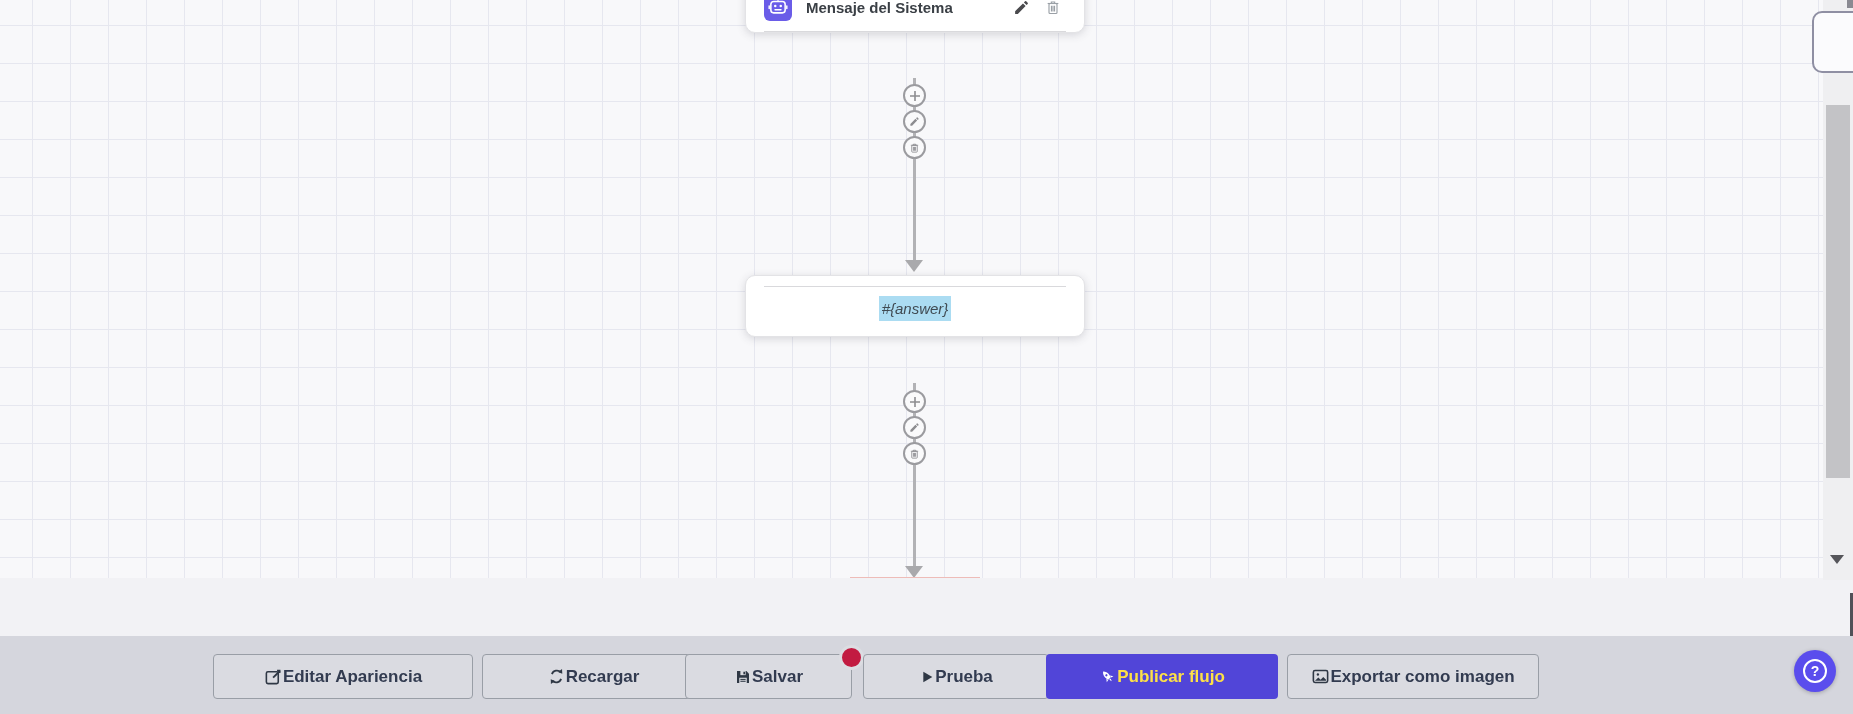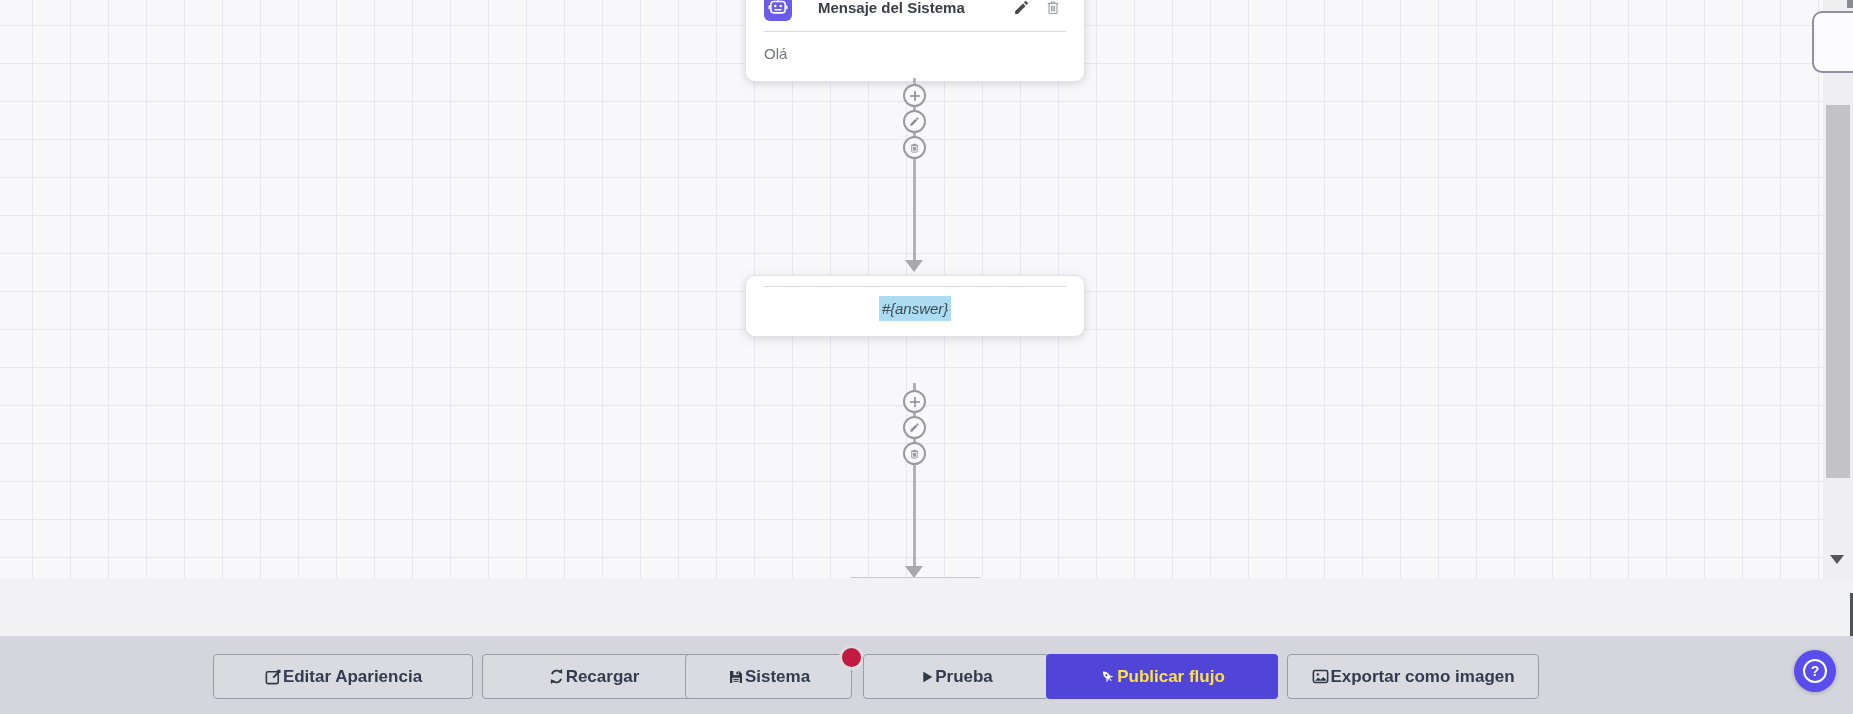--- a/index.html
+++ b/index.html
@@ -23,21 +23,21 @@
   
   .node-card{
     position:absolute;width:338px;background:#ffffff;border:1px solid #e3e3e6;
     border-radius:10px;box-shadow:0 2px 8px rgba(60,60,80,.18);
   }
   .node-header{display:flex;align-items:center;padding:14px 22px 0 18px;}
   .node-icon{width:28px;height:28px;border-radius:6px;flex:0 0 28px;
     display:flex;align-items:center;justify-content:center;}
   .node-icon.robot{background:#6a5ce8;}
   .node-icon.user{background:#29bdef;}
-  .node-title{flex:1;margin-left:26px;font-size:15px;font-weight:700;color:#3a3f45;
+  .node-title{flex:1;margin-left:14px;font-size:15px;font-weight:700;color:#3a3f45;
     white-space:nowrap;overflow:hidden;}
   .hdr-btn{width:18px;height:18px;display:flex;align-items:center;justify-content:center;
     cursor:pointer;flex:0 0 auto;}
   .hdr-btn + .hdr-btn{margin-left:14px;}
   .node-divider{height:1px;background:#d9d9dc;margin:10px 18px 0 18px;}
   .node-body{padding:13px 18px 19px 18px;font-size:15px;color:#70757c;}
   .node-body.centered{text-align:center;}
   .var-chip{background:#abdcf2;color:#3f4a52;font-style:italic;padding:4px 3px;font-size:15px;}
   
   .conn-line{position:absolute;width:3px;background:#b2b2b5;left:913px;}
@@ -110,21 +110,20 @@
       <div class="hdr-btn">
         <svg width="16" height="17" viewBox="0 0 24 24" fill="none" stroke="#9aa0a6" stroke-width="1.7">
           <path d="M4 6h16"></path>
             <path d="M9.5 6V3.8h5V6"></path>
           <rect x="6" y="6" width="12" height="15" rx="1.5"></rect>
           <path d="M9.7 9.5v8.5M12 9.5v8.5M14.3 9.5v8.5"></path>
         </svg>
       </div>
     </div>
     <div class="node-divider"></div>
-    <div class="node-body">Olá</div>
   </div>
 
   <div class="conn-line" style="top:78px;height:182px;"></div>
   <div class="conn-arrow" style="top:260px;"></div>
   <div class="conn-btn" style="top:84px;">
     <svg width="12" height="12" viewBox="0 0 12 12" stroke="#8d8d90" stroke-width="1.6">
         <path d="M6 1v10M1 6h10"></path>
       </svg>
   </div>
   <div class="conn-btn" style="top:110px;">
@@ -210,21 +209,21 @@
   <span>
     <svg width="18" height="18" viewBox="0 0 24 24">
       <path d="M4 4h12.5L20 7.5V20H4z" fill="#2f3845"></path>
       <rect x="8.5" y="4" width="7" height="5.5" fill="#dadbe1"></rect>
       <rect x="12.5" y="5" width="2.2" height="3.4" fill="#2f3845"></rect>
       <rect x="7" y="13" width="10" height="7" fill="#dadbe1"></rect>
       <rect x="8.5" y="14.5" width="7" height="1.4" fill="#2f3845"></rect>
       <rect x="8.5" y="17" width="7" height="1.4" fill="#2f3845"></rect>
     </svg>
   </span>
-  <span>Sistema</span>
+  <span>Salvar</span>
 </div>
 <div class="badge-dot"></div>
 
 <div class="tb-btn btn-prueba">
   <span>
     <svg width="16" height="16" viewBox="0 0 24 24">
         <path d="M6.5 4.2L20 12 6.5 19.8z" fill="#2f3845"></path>
       </svg>
   </span>
   <span>Prueba</span>

